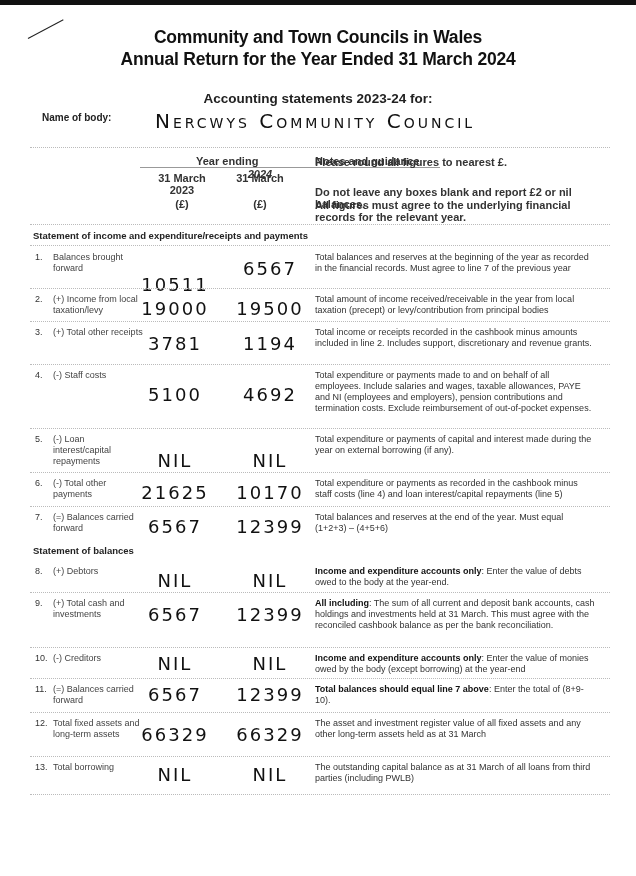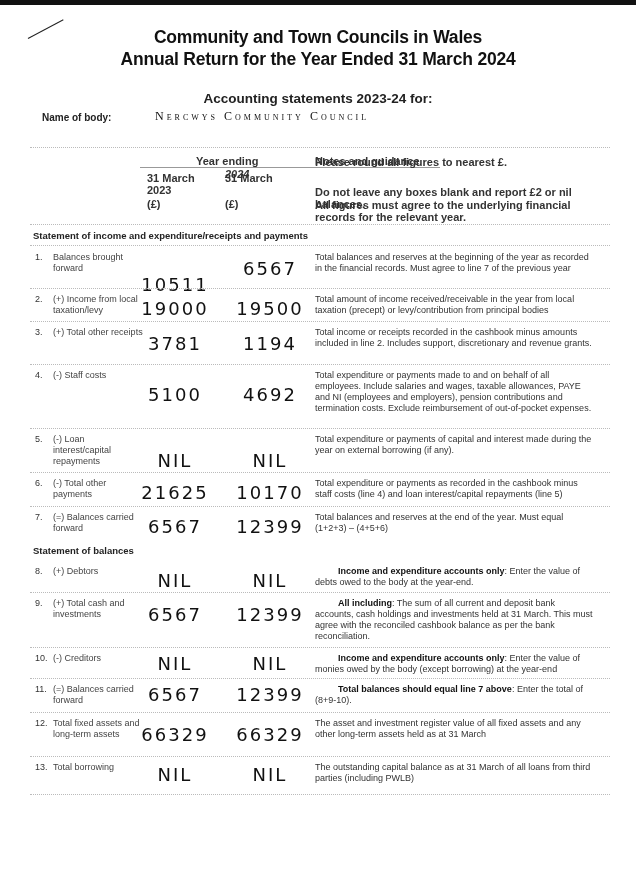--- a/index.html
+++ b/index.html
@@ -8,34 +8,34 @@
     font-family: "Liberation Sans", sans-serif; color: #1a1a1a;
   }
   .topband { position: absolute; left: 0; top: 0; width: 636px; height: 5px; background: #111; }
   .tick-mark { position: absolute; left: 28px; top: 38px; width: 40px; height: 1px; background: #222; transform: rotate(-28deg); transform-origin: left center; }
   .title { position: absolute; left: 0; width: 636px; text-align: center; font-weight: bold; font-size: 17.5px; color: #111; letter-spacing: -0.2px; }
   .t1 { top: 27px; }
   .t2 { top: 49px; }
   .subtitle { position: absolute; left: 0; width: 636px; top: 91px; text-align: center; font-weight: bold; font-size: 13.5px; color: #222; }
   .name-label { position: absolute; left: 42px; top: 112px; font-size: 10px; font-weight: bold; color: #222; }
   .hand { font-family: "DejaVu Sans", sans-serif; font-weight: normal; color: #111; letter-spacing: 2px; }
-  .name-value { position: absolute; left: 155px; top: 109px; font-size: 12px; font-variant: small-caps; letter-spacing: 3px; font-family: Liberation Serif, serif; }
+  .name-value { position: absolute; left: 155px; top: 109px; font-size: 20px; font-variant: small-caps; letter-spacing: 3px; }
   .dots { position: absolute; height: 0; border-top: 1px dotted #bbb; }
   .hdr { position: absolute; font-size: 11px; color: #333; }
   .hdr.b { font-weight: bold; }
-  .hdr.c { text-align: left; width: 70px; }
+  .hdr.c { text-align: center; width: 70px; }
   .section { position: absolute; left: 33px; font-size: 9.5px; font-weight: bold; color: #222; }
   .row { position: absolute; left: 0; width: 636px; }
   .num { position: absolute; left: 35px; font-size: 9px; color: #333; }
   .lbl { position: absolute; left: 53px; width: 90px; font-size: 9px; line-height: 11px; color: #444; }
   .v { position: absolute; font-size: 18px; width: 90px; text-align: center; }
   .v1 { left: 130px; }
   .v2 { left: 225px; }
   .note { position: absolute; left: 315px; width: 280px; font-size: 9px; line-height: 11px; color: #333; }
-  .note b { color: #111; margin-left: 23px; }
+  .note b { color: #111; }
 </style>
 </head>
 <body>
 
 <div class="topband"></div>
 <div class="tick-mark"></div>
 
 <div class="title t1">Community and Town Councils in Wales</div>
 <div class="title t2">Annual Return for the Year Ended 31 March 2024</div>
 <div class="subtitle">Accounting statements 2023-24 for:</div>

